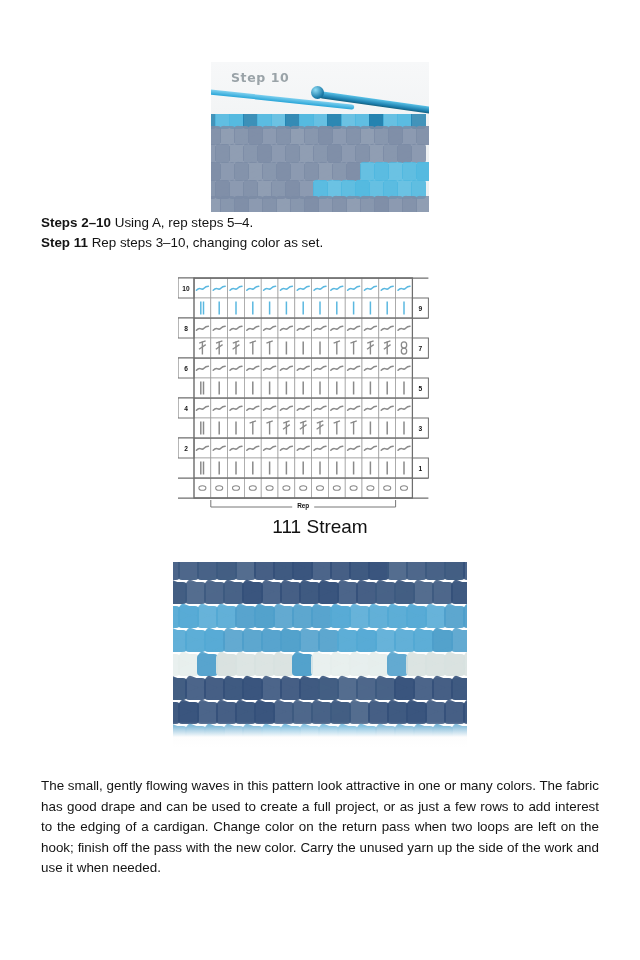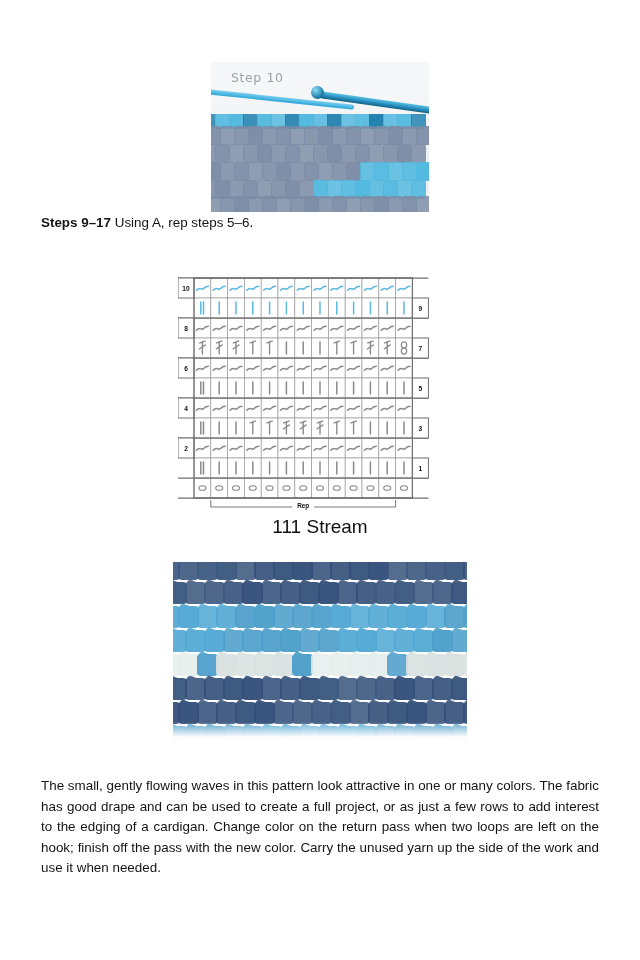--- a/index.html
+++ b/index.html
@@ -22,20 +22,21 @@
     left: 211px;
     top: 62px;
     width: 218px;
     height: 150px;
   }
   .step-photo {
     position: absolute;
     inset: 0;
     background: #f4f6f7;
     overflow: hidden;
+    font-weight: bold;
   }
   .sp-bg {
     position: absolute;
     inset: 0;
     background:
       linear-gradient(180deg, #f7f8f9 0%, #f2f4f5 38%, #eef1f2 47%, #eef1f2 100%);
   }
   .sp-label {
     position: absolute;
     left: 20px;
@@ -323,21 +324,24 @@
           <div class="sp-st" style="left: 187px; background: rgb(124, 140, 166); opacity: 0.85;"></div>
           <div class="sp-st" style="left: 201px; background: rgb(124, 140, 166); opacity: 0.92;"></div>
           <div class="sp-st" style="left: 215px; background: rgb(124, 140, 166); opacity: 0.82;"></div>
         </div>
       </div>
   </div>
 </div>
 
 <div class="instructions">
   <div class="line">
-    <b>Steps 9–17</b><span> Using A, rep steps 5–6.</span>
+    <b>Steps 2–10</b><span> Using A, rep steps 5–4.</span>
+  </div>
+  <div class="line">
+    <b>Step 11</b><span> Rep steps 3–10, changing color as set.</span>
   </div>
 </div>
 
 <div class="chart">
   <svg class="chart-grid" id="chart-svg" width="284" height="238" viewBox="0 0 284 238">
       <g>
         <rect x="16.00" y="2" width="16.80" height="20" fill="#ffffff" stroke="#9a9a9a" stroke-width="0.7"></rect>
         <rect x="32.80" y="2" width="16.80" height="20" fill="#ffffff" stroke="#9a9a9a" stroke-width="0.7"></rect>
         <rect x="49.60" y="2" width="16.80" height="20" fill="#ffffff" stroke="#9a9a9a" stroke-width="0.7"></rect>
         <rect x="66.40" y="2" width="16.80" height="20" fill="#ffffff" stroke="#9a9a9a" stroke-width="0.7"></rect>

